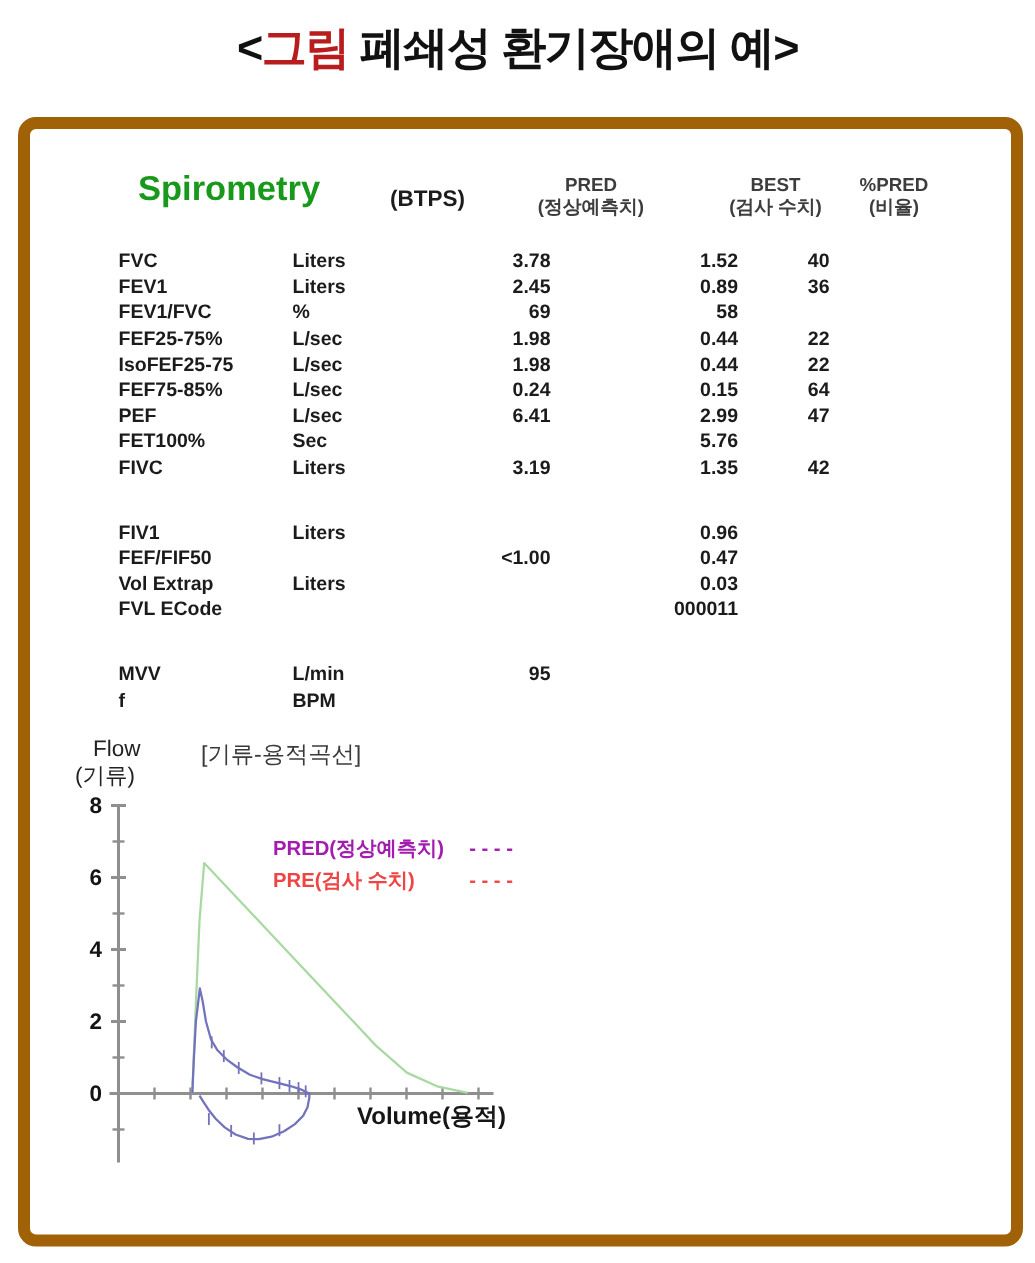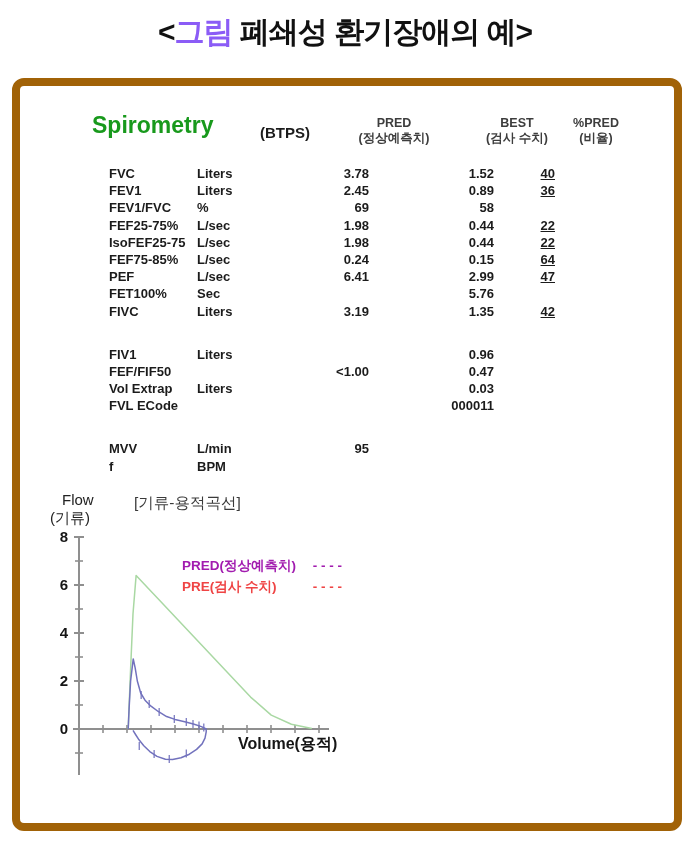--- a/index.html
+++ b/index.html
@@ -1,41 +1,41 @@
 <!DOCTYPE html>
 <html><head>
 <meta charset="utf-8">
 <style>
   html,body{margin:0;padding:0;background:#ffffff;}
   body{width:690px;height:842px;font-family:"Liberation Sans","DejaVu Sans",sans-serif;}
   .page{position:relative;width:690px;height:842px;background:#fff;overflow:hidden;}
 
   .page-title{position:absolute;top:12px;left:0;width:100%;text-align:center;
     font-size:30px;font-weight:800;color:#111;letter-spacing:-1px;white-space:pre;}
-  .page-title .red{color:#8b5cf6;}
+  .page-title .red{color:#b91c1c;}
 
   .report-box{position:absolute;left:12px;top:78px;width:654px;height:737px;
     border:8px solid #a16207;border-radius:12px;background:#fff;}
 
   .spiro{position:absolute;left:72px;top:26px;font-size:23px;font-weight:bold;color:#18991c;}
   .btps{position:absolute;left:240px;top:38px;font-size:15px;font-weight:bold;color:#1c1c1c;}
   .colhead{position:absolute;top:30px;text-align:center;font-size:12.5px;font-weight:700;
     color:#3d3d3d;line-height:15px;white-space:nowrap;}
   #pred-h{left:326px;width:96px;}
   #best-h{left:449px;width:96px;}
   #pct-h{left:546px;width:60px;}
 
   #rows{position:absolute;left:0;top:79px;width:100%;}
-  .trow{display:flex;padding-left:89px;font-size:13px;font-weight:bold;color:#1b1b1b;
+  .trow{display:flex;padding-left:59px;font-size:13px;font-weight:bold;color:#1b1b1b;
     line-height:17.2px;height:17.2px;white-space:nowrap;}
   .c-name{width:88px;}
-  .c-unit{width:75px;}
+  .c-unit{width:75px;margin-left:28px;}
   .c-pred{width:97px;text-align:right;}
   .c-best{width:125px;text-align:right;}
-  .c-pct{width:61px;text-align:right;text-decoration:underline;}
+  .c-pct{width:61px;text-align:right;}
   .group{margin:0;}
   .group.g1{margin-top:26px;}
   .group.g2{margin-top:26px;}
 
   .chart{position:absolute;left:22px;top:401px;width:350px;height:325px;}
   .chart svg{position:absolute;left:0;top:0;}
   .flow-label{position:absolute;left:8px;top:4px;font-size:15px;color:#222;line-height:18px;}
   .flow-label .l1{margin-left:12px;}
   .chart-title{position:absolute;left:92px;top:6px;font-size:15.5px;font-weight:normal;color:#3a3a3a;}
   .legend{position:absolute;left:140px;top:68px;width:160px;font-size:13.5px;font-weight:bold;}

